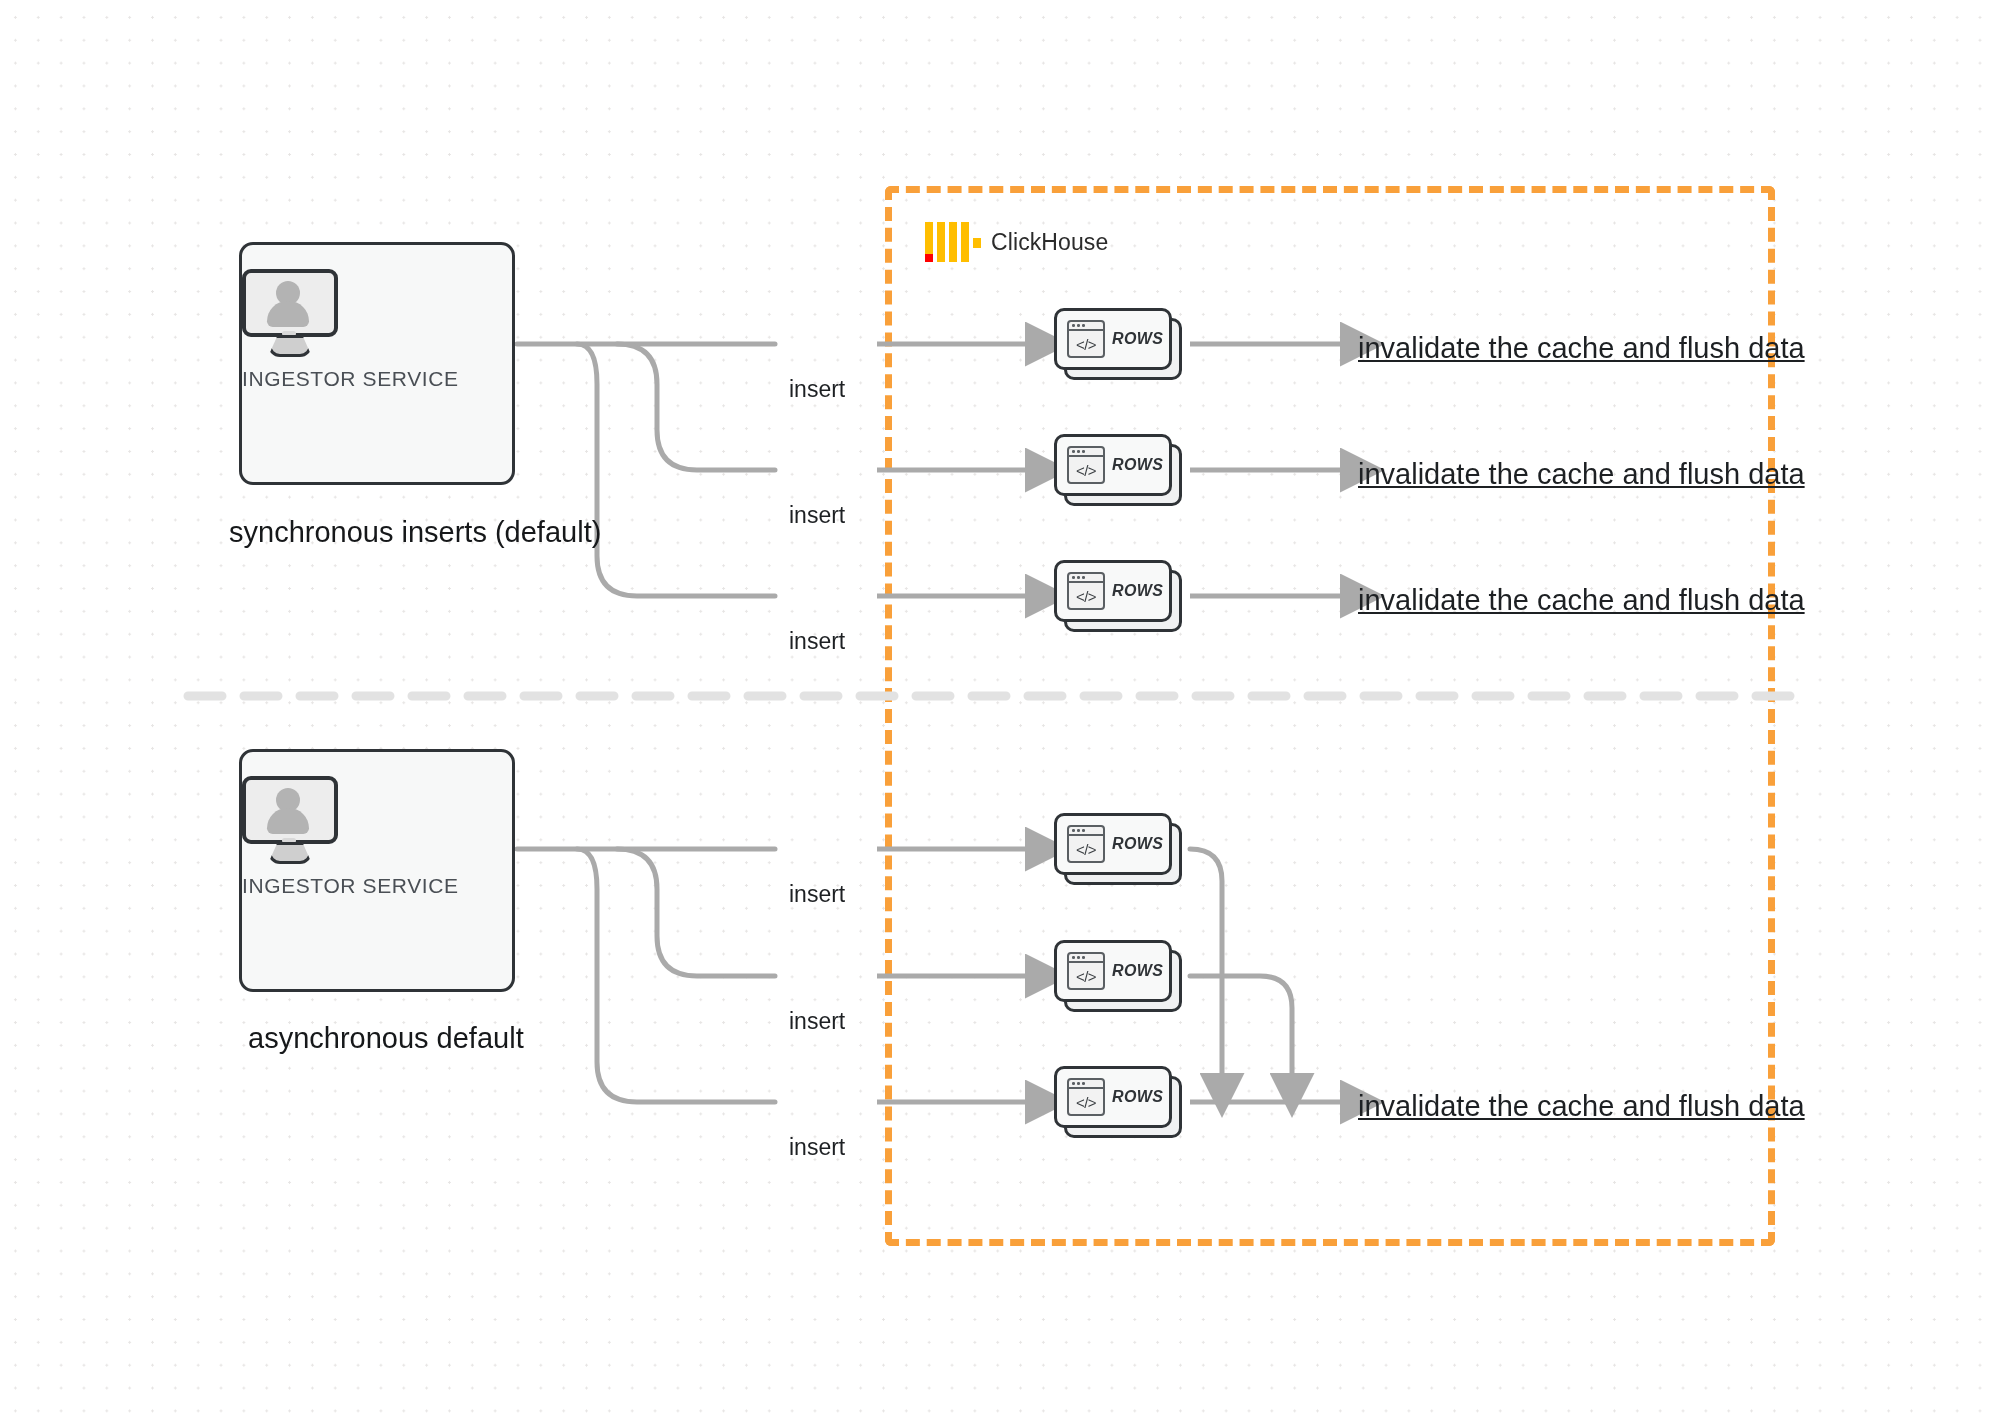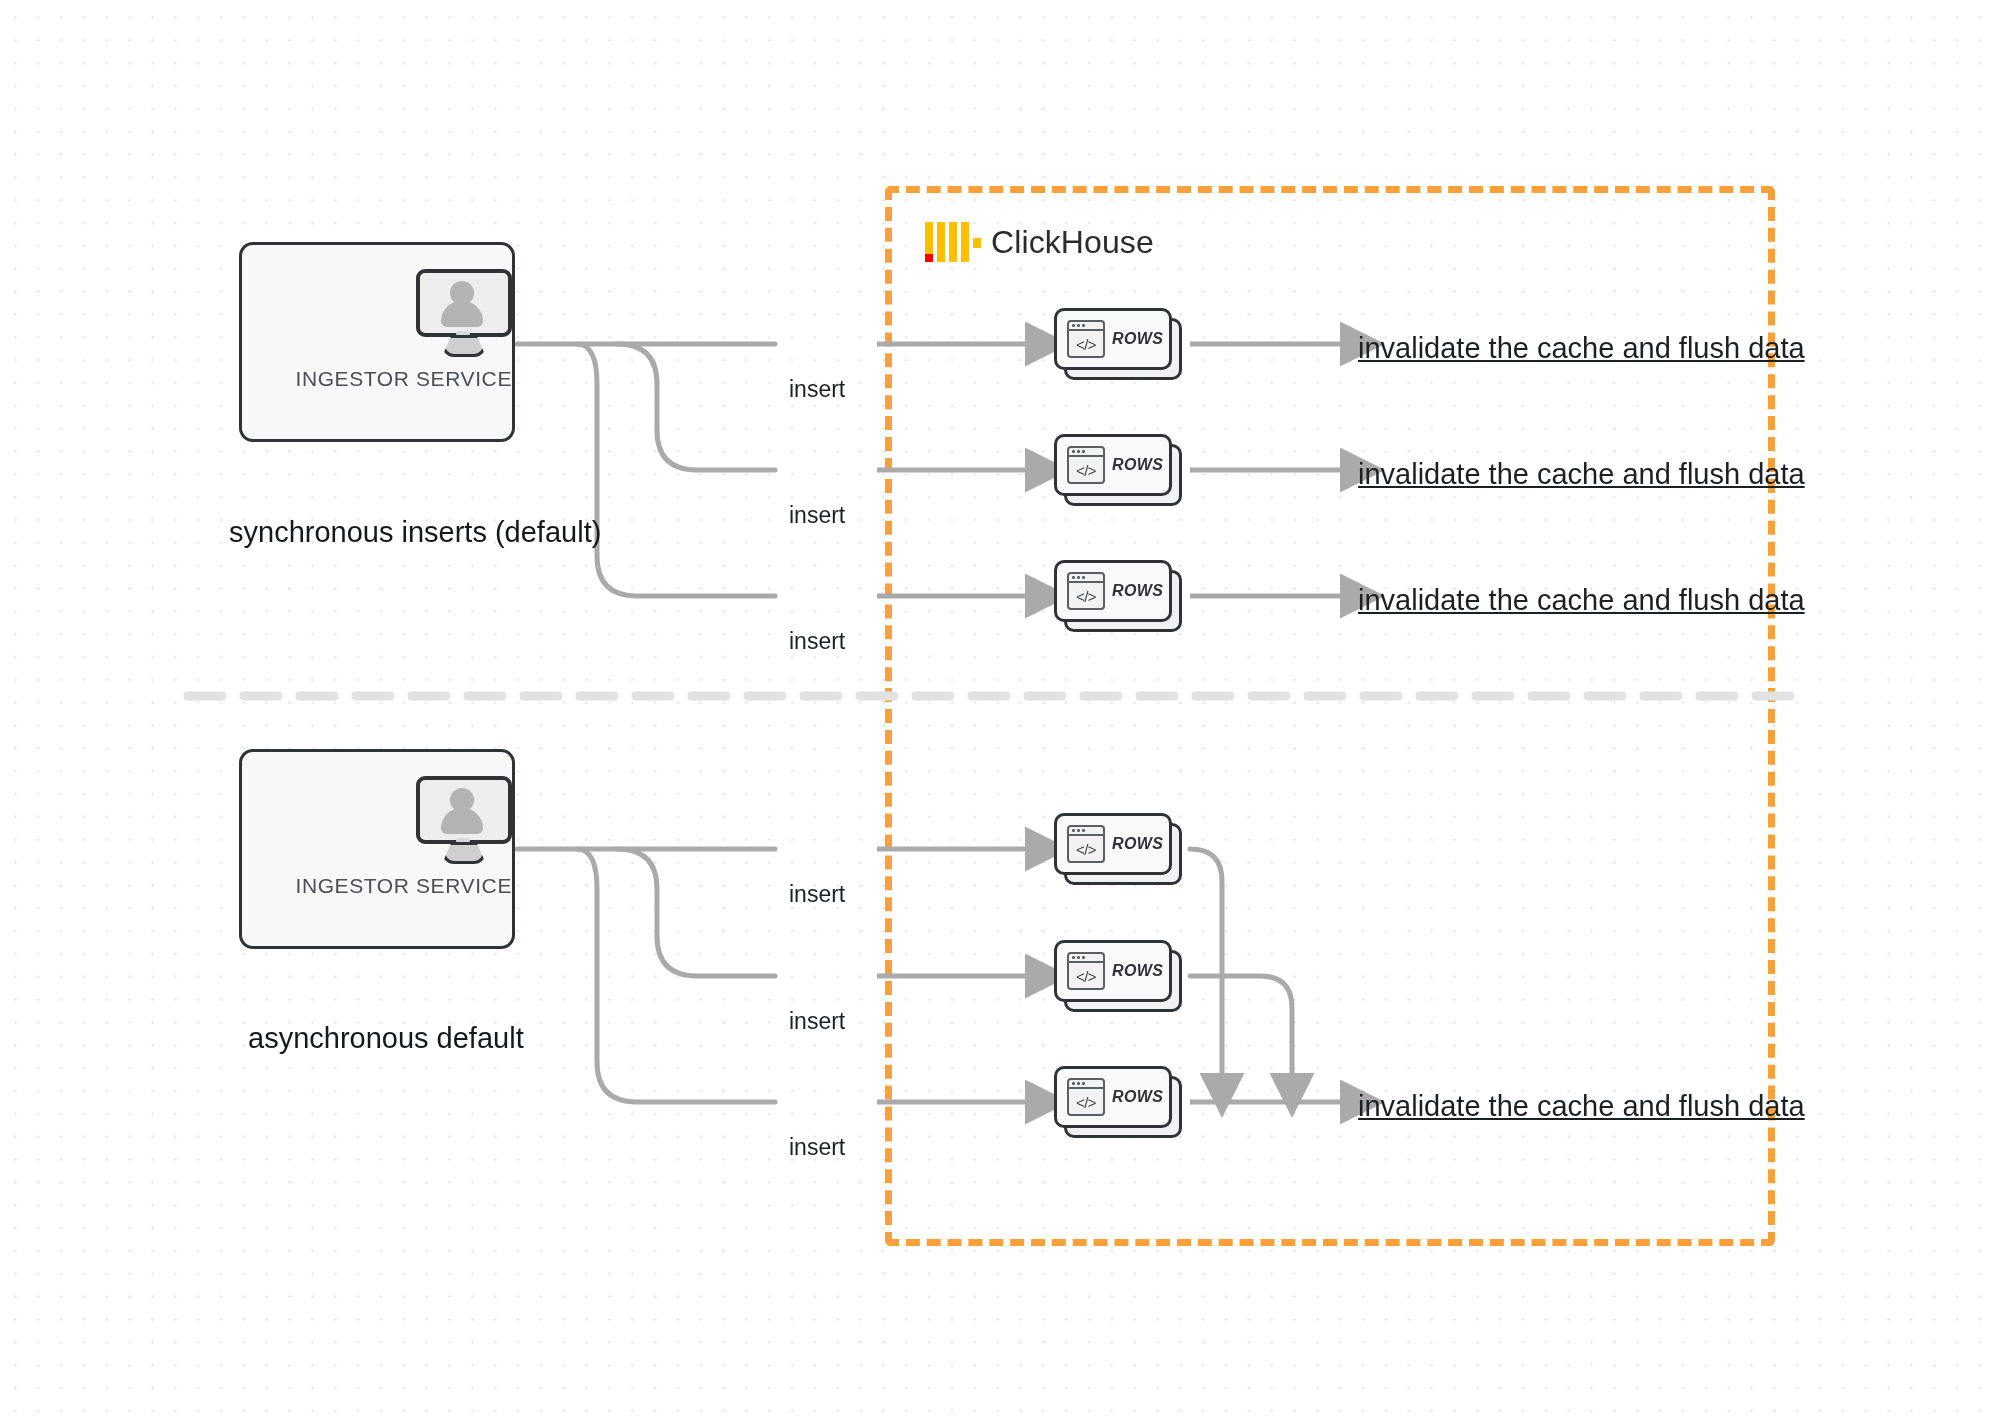--- a/index.html
+++ b/index.html
@@ -71,38 +71,38 @@
   }
   .ch-red {
     position: absolute;
     left: 0px;
     top: 32px;
     width: 8px;
     height: 8px;
     background: #ff0000;
   }
   .ch-name {
-    font-size: 32px;
+    font-size: 23px;
     color: #2b2b2b;
     letter-spacing: 0.1px;
     white-space: nowrap;
   }
 
   
   .ingestor {
     position: absolute;
     width: 276px;
-    height: 200px;
+    height: 243px;
     background: #f7f8f8;
     border: 3.5px solid #2f3337;
     border-radius: 14px;
     box-sizing: border-box;
     display: flex;
     flex-direction: column;
-    align-items: flex-end;
+    align-items: flex-start;
     justify-content: flex-start;
     padding-top: 24px;
   }
   .ingestor.sync  { left: 239px; top: 242px; }
   .ingestor.async { left: 239px; top: 749px; }
 
   .monitor {
     position: relative;
     width: 96px;
     height: 88px;

